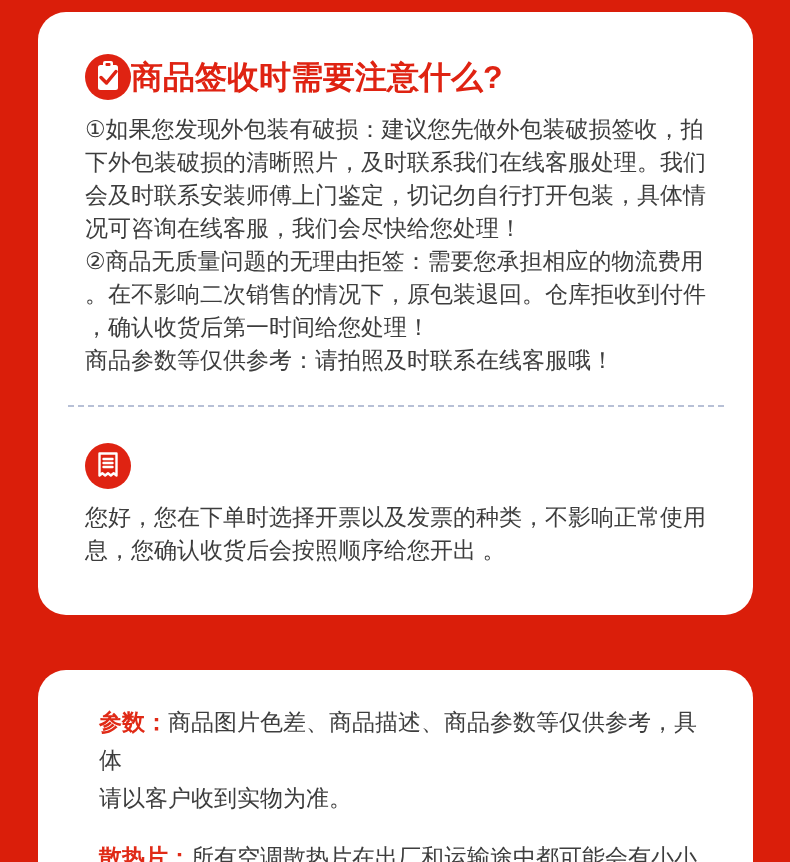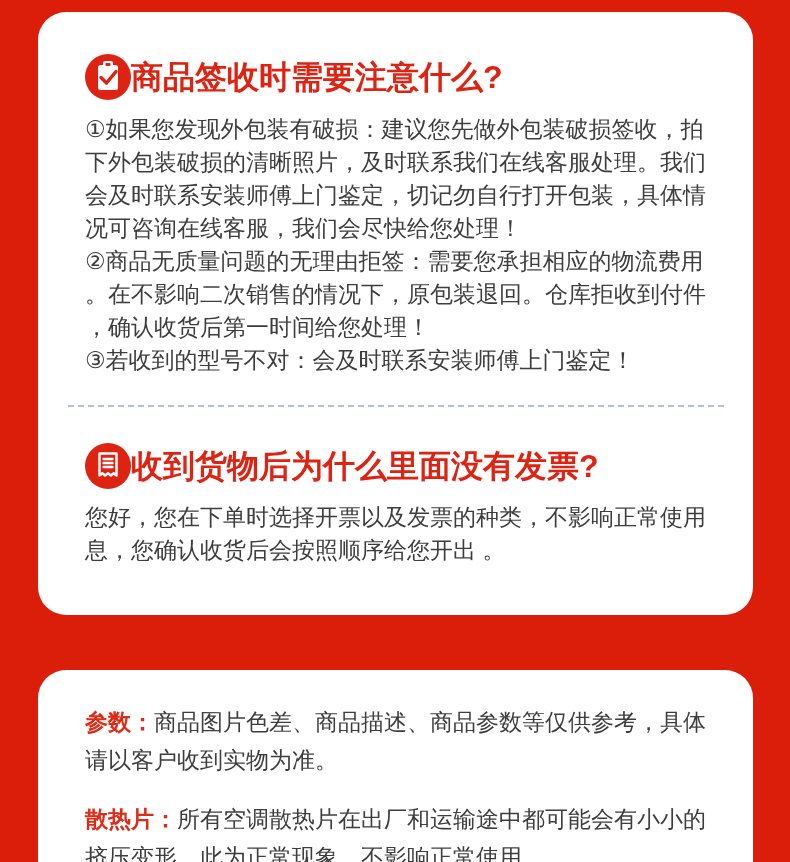--- a/index.html
+++ b/index.html
@@ -60,20 +60,21 @@
     margin: 28px -17px 36px -17px;
     height: 0;
   }
   .faq-section-2 .faq-body { margin-top: 12px; }
 
   .note {
     font-size: 23px;
     line-height: 38px;
     color: #3d3d3d;
     margin-bottom: 21px;
+    margin-left: 14px;
   }
   .note-label {
     color: #e02a16;
     font-weight: 700;
   }
   .note-text { white-space: pre-line; }
 </style>
 </head>
 <body>
 
@@ -94,37 +95,36 @@
         </span>
         <h2 class="faq-title">商品签收时需要注意什么?</h2>
       </div>
       <p class="faq-body">①如果您发现外包装有破损：建议您先做外包装破损签收，拍
 下外包装破损的清晰照片，及时联系我们在线客服处理。我们
 会及时联系安装师傅上门鉴定，切记勿自行打开包装，具体情
 况可咨询在线客服，我们会尽快给您处理！
 ②商品无质量问题的无理由拒签：需要您承担相应的物流费用
 。在不影响二次销售的情况下，原包装退回。仓库拒收到付件
 ，确认收货后第一时间给您处理！
-③若收到的型号不对：会及时联系安装师傅上门鉴定！</p>
+商品参数等仅供参考：请拍照及时联系在线客服哦！</p>
     </div>
 
     <div class="dashed-divider"></div>
 
     <div class="faq-section faq-section-2">
       <div class="heading-row">
         <span class="icon-circle">
           <svg viewBox="0 0 46 46" xmlns="http://www.w3.org/2000/svg">
             <circle cx="23" cy="23" r="23" fill="#df2312"></circle>
             <path d="M14.5 10.5 L31.5 10.5 L31.5 32.5 L28.67 30.2 L25.83 32.5 L23 30.2 L20.17 32.5 L17.33 30.2 L14.5 32.5 Z" fill="none" stroke="#ffffff" stroke-width="2.4" stroke-linejoin="round"></path>
             <line x1="18.5" y1="16" x2="27.5" y2="16" stroke="#ffffff" stroke-width="2.4" stroke-linecap="round"></line>
             <line x1="18.5" y1="20" x2="27.5" y2="20" stroke="#ffffff" stroke-width="2.4" stroke-linecap="round"></line>
             <line x1="18.5" y1="24" x2="27.5" y2="24" stroke="#ffffff" stroke-width="2.4" stroke-linecap="round"></line>
           </svg>
         </span>
-        <h2 class="faq-title">收到货物后为什么里面没有发票?</h2>
       </div>
       <p class="faq-body">您好，您在下单时选择开票以及发票的种类，不影响正常使用
 息，您确认收货后会按照顺序给您开出 。</p>
     </div>
 
   </section>
 
   <section class="card notes-card">
     <p class="note"><span class="note-label">参数：</span><span class="note-text">商品图片色差、商品描述、商品参数等仅供参考，具体
 请以客户收到实物为准。</span></p>

